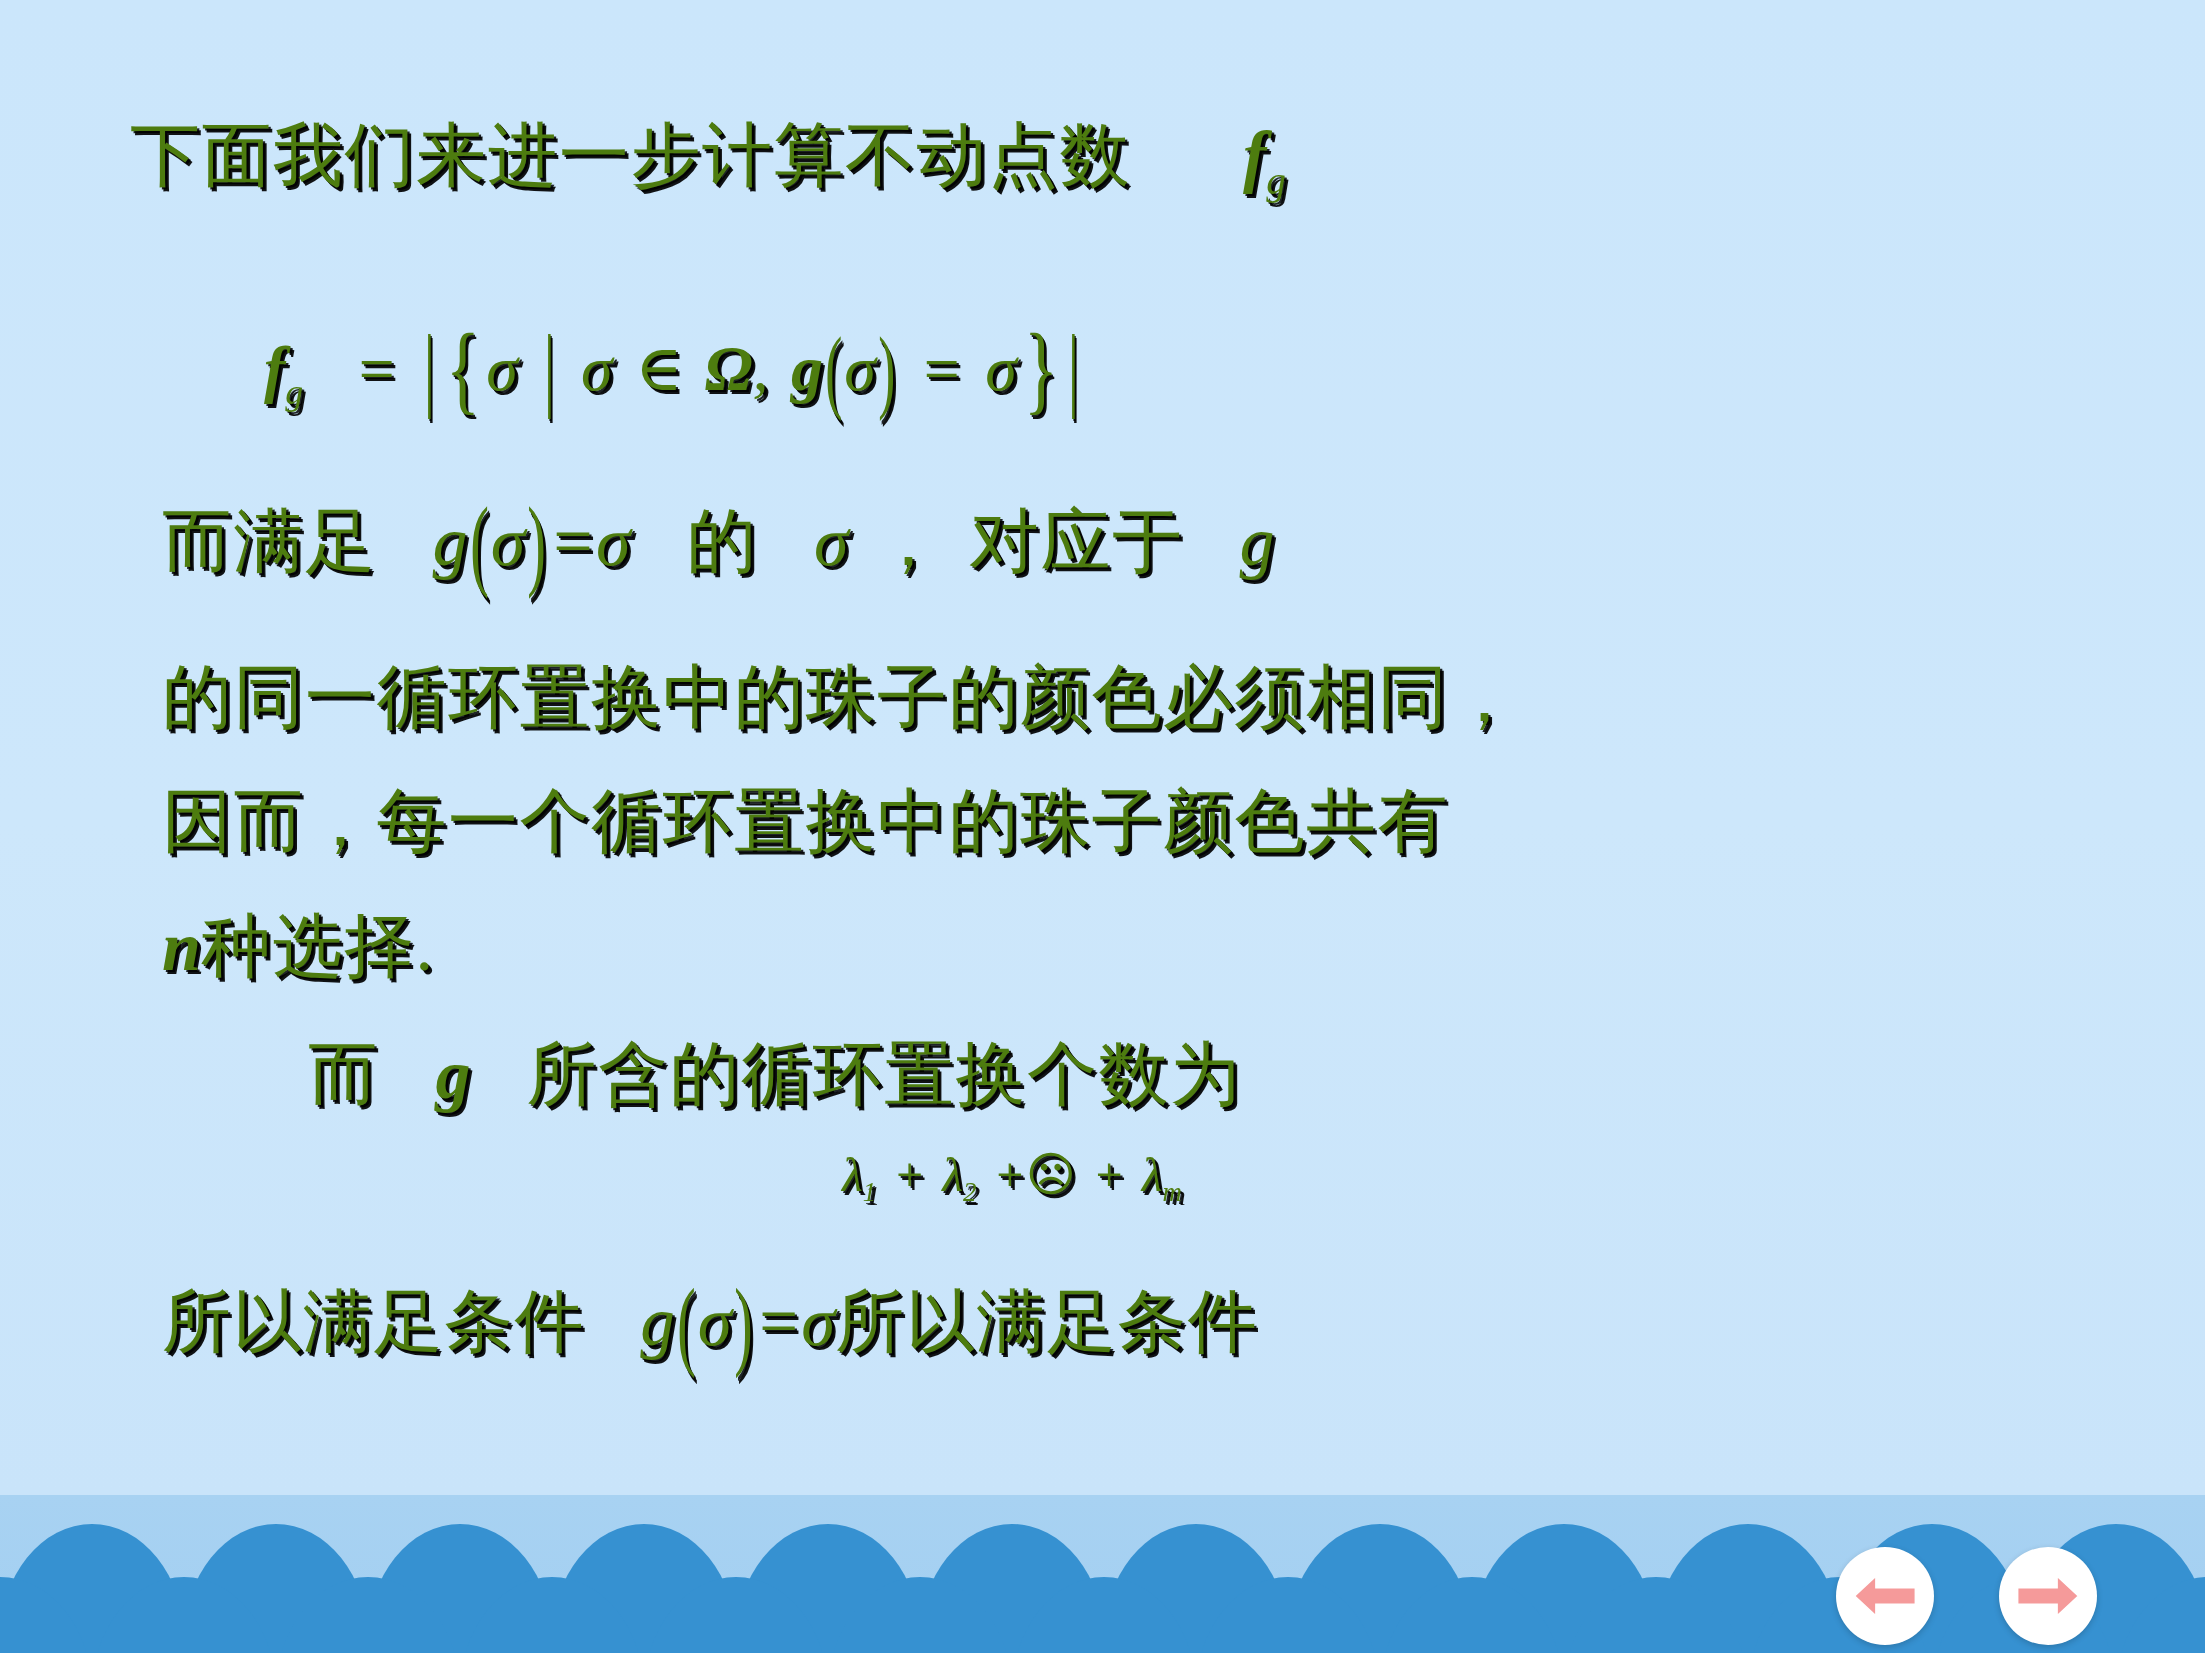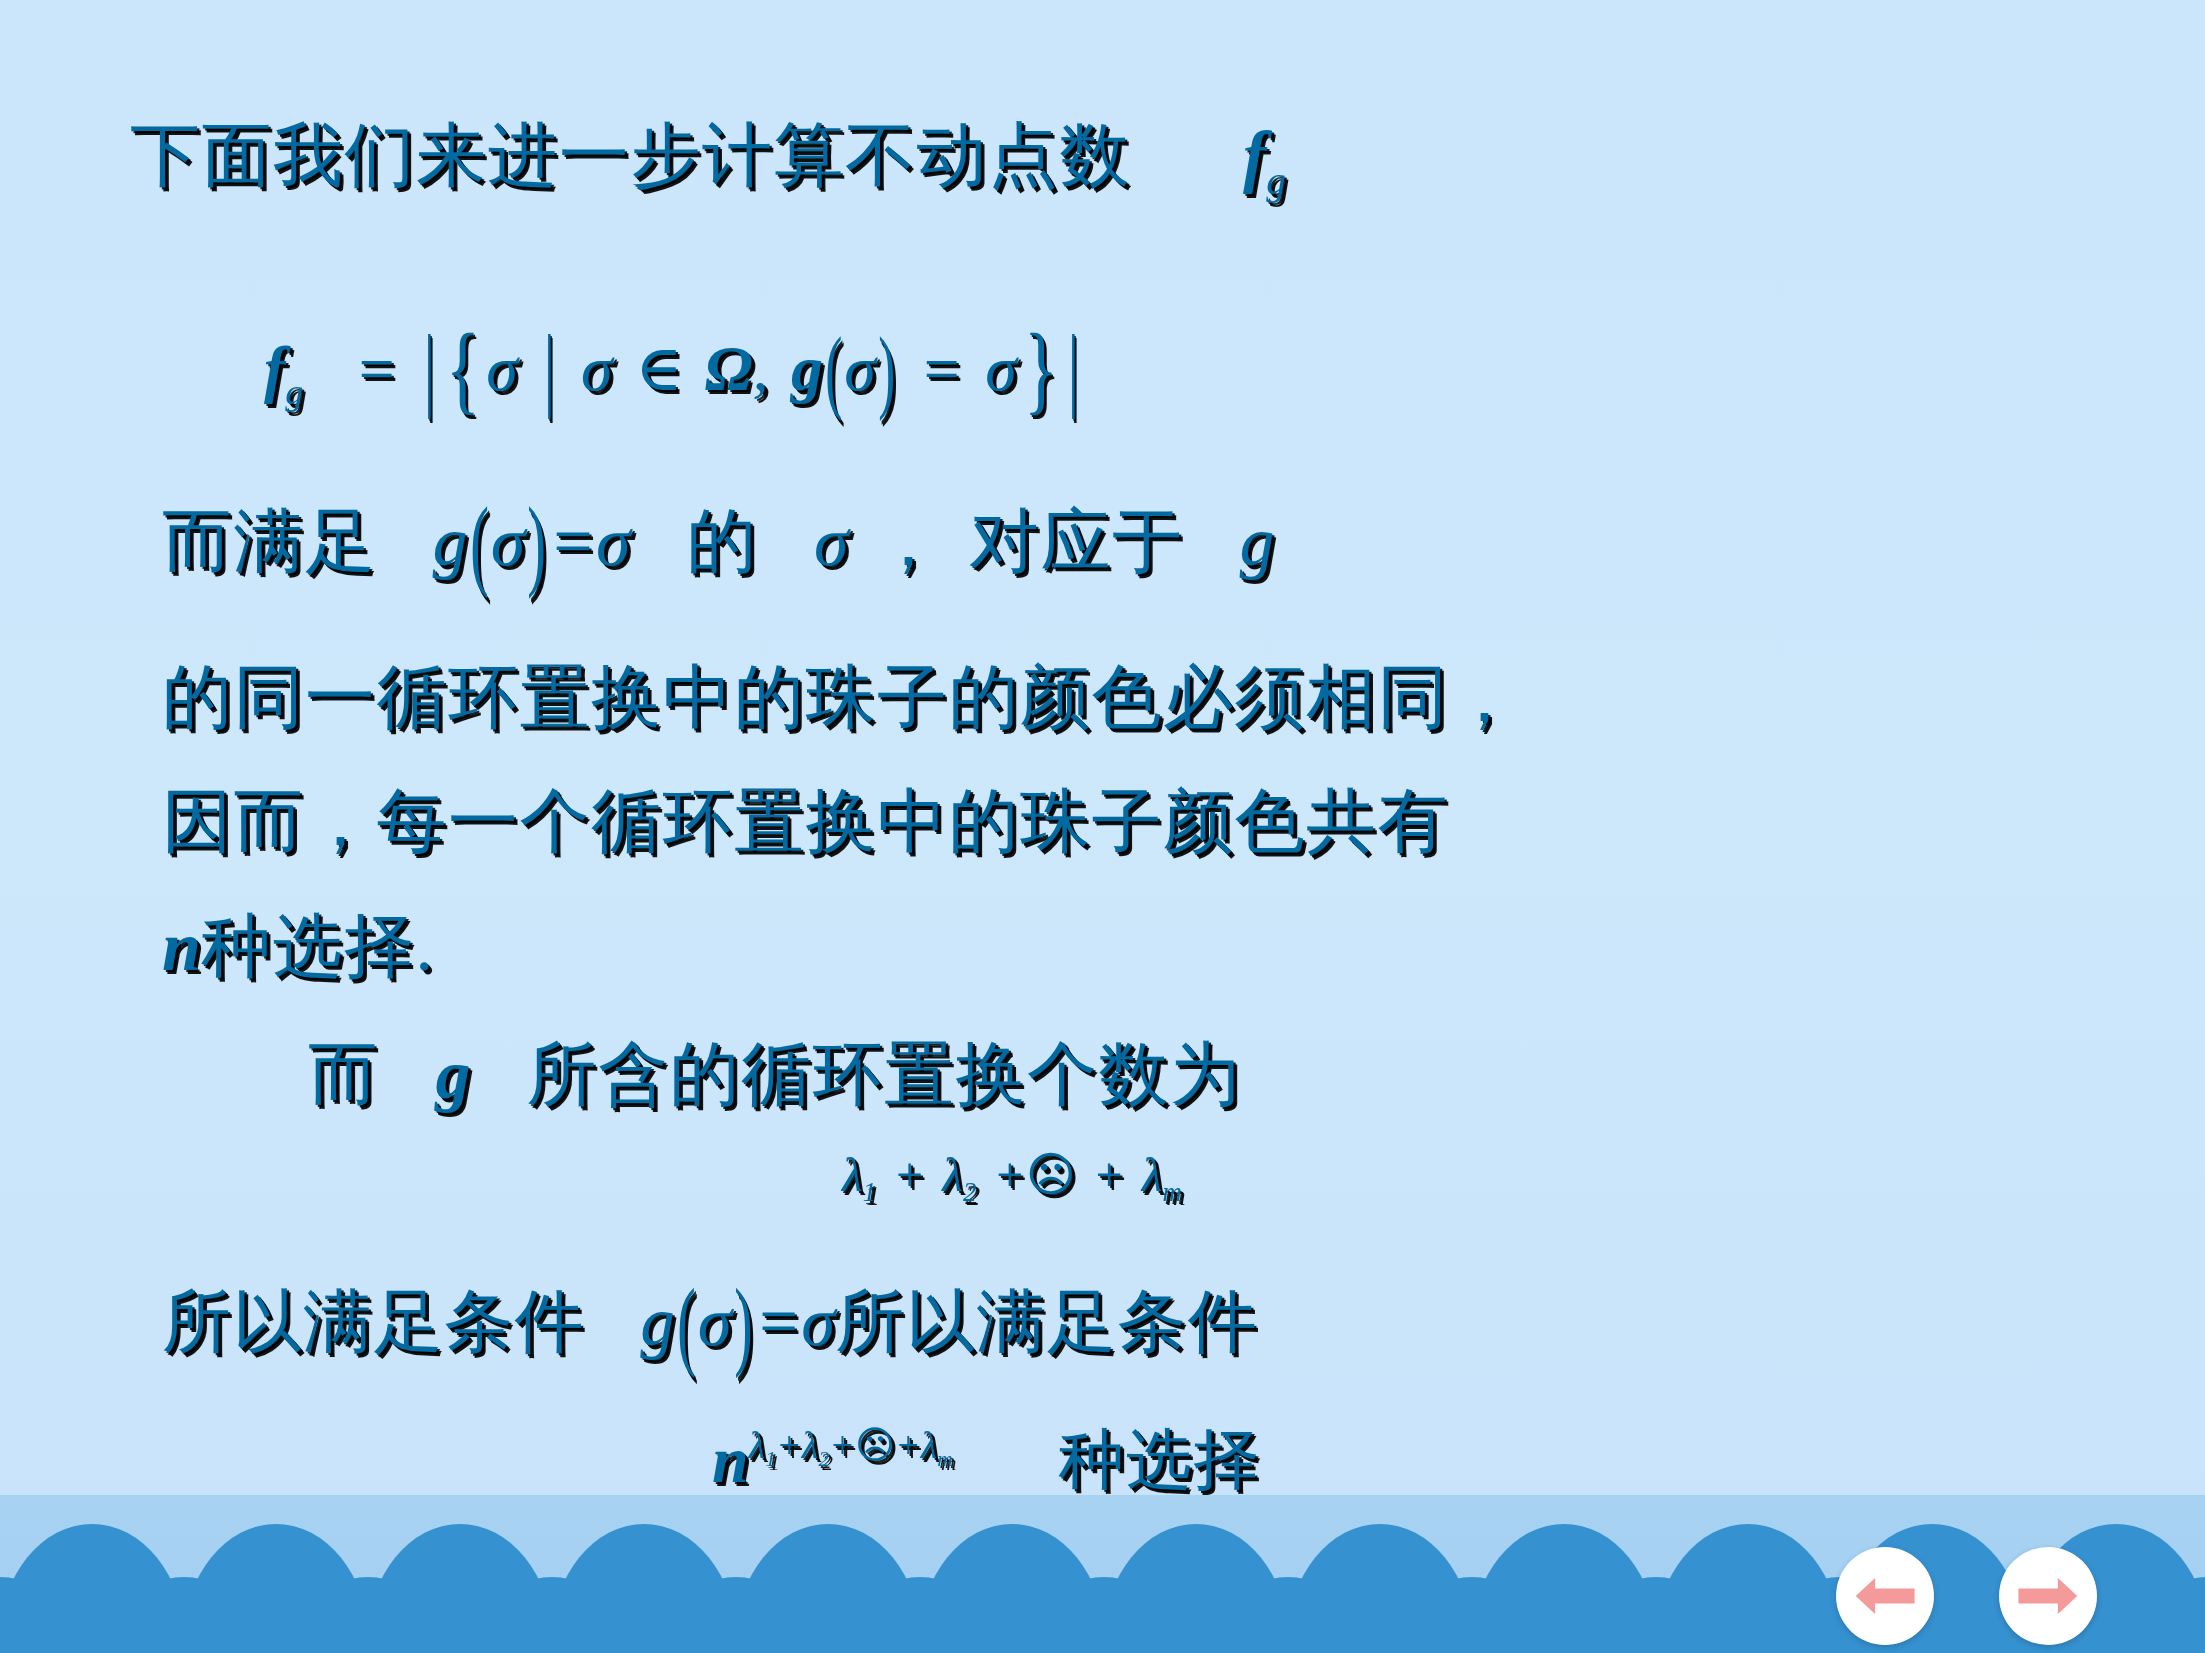--- a/index.html
+++ b/index.html
@@ -39,21 +39,21 @@
   #scallop-back{ top:1524px; }
   #scallop-front{ top:1577px; left:-92px; width:2297px; }
 
   
   #content{
     position:absolute;left:0;top:0;width:2205px;height:1654px;
   }
   .line{
     position:absolute;
     white-space:nowrap;
-    color:#0369a1;
+    color:#4d7c0f;
     font-family:"Liberation Serif",serif;
     text-shadow:
        3.8px 3.8px 0 rgba(0,0,0,0.92),
        2.3px 2.3px 0 rgba(0,0,0,0.85);
   }
   .han{
     font-family:"Liberation Serif","DejaVu Serif",serif;
     font-weight:400;
     letter-spacing:1.5px;
   }
@@ -201,23 +201,20 @@
     </div>
 
     <div class="line" id="line-8">
       <span class="mathr">λ</span><span class="sub">1</span><span class="gap-s"></span><span class="mathr">+</span><span class="gap-s"></span><span class="mathr">λ</span><span class="sub">2</span><span class="gap-s"></span><span class="mathr">+</span><span class="sadface">☹</span><span class="gap-s"></span><span class="mathr">+</span><span class="gap-s"></span><span class="mathr">λ</span><span class="sub">m</span>
     </div>
 
     <div class="line" id="line-9">
       <span class="han">所以满足条件</span><span class="gap-m"></span><span class="mathr">g</span><span class="paren">(</span><span class="mathr">σ</span><span class="paren">)</span><span class="mathr">=</span><span class="mathr">σ</span><span class="han">所以满足条件</span>
     </div>
 
-    <div class="line" id="line-10">
-      <span class="mathi">n</span><span class="sup"><span class="mathr">λ</span><span class="sub">1</span><span class="mathr">+</span><span class="mathr">λ</span><span class="sub">2</span><span class="mathr">+</span><span class="sadface">☹</span><span class="mathr">+</span><span class="mathr">λ</span><span class="sub">m</span></span><span class="gap-l"></span><span class="han">种选择</span>
-    </div>
 
   </div>
 
   <div class="nav-btn" id="nav-prev">
     <span>
       <svg width="64" height="44" viewBox="0 0 84 58">
         <polygon points="2,29 30,3 30,18 82,18 82,40 30,40 30,55" fill="#f59a9a" stroke="#ffffff" stroke-width="2"></polygon>
       </svg>
     </span>
   </div>

